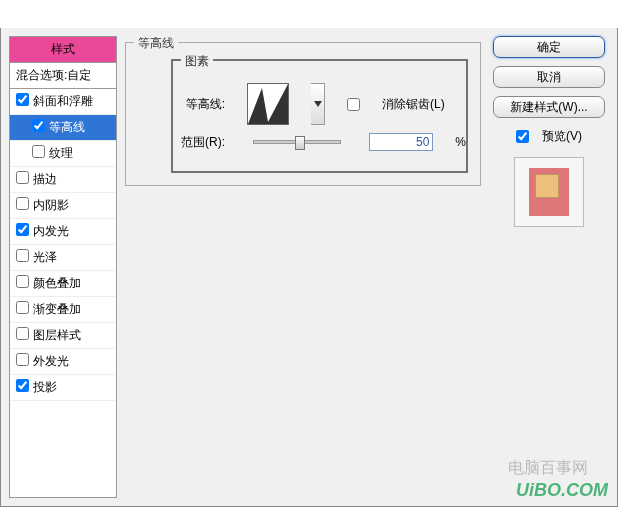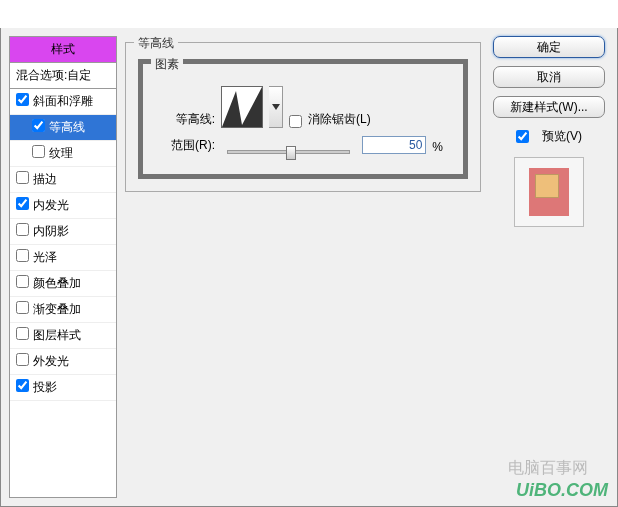--- a/index.html
+++ b/index.html
@@ -6,34 +6,34 @@
 body { background: #fff; width: 618px; height: 507px; position: relative; overflow: hidden; }
 
 .titlebar { height: 28px; background: linear-gradient(#fff, #e8eef5); border-bottom: 1px solid #9aa; display: flex; align-items: center; padding-left: 12px; margin-top: 44px; }
 .titlebar .title { color: #333; }
 .titlebar .close { margin-left: auto; width: 45px; height: 20px; background: linear-gradient(#d96a6a, #c43b3b); border: 1px solid #8a2a2a; border-radius: 0 0 3px 3px; display: flex; align-items: center; justify-content: center; margin-right: 6px; margin-top: -8px; }
 .titlebar .close svg { width: 10px; height: 10px; }
 
 .body { position: absolute; top: 28px; left: 0; right: 0; bottom: 0; background: #f0f0f0; border: 1px solid #888; border-top: none; display: flex; padding: 8px; gap: 8px; }
 
 .left { width: 108px; border: 1px solid #999; background: #fff; display: flex; flex-direction: column; }
-.left .header { background: #d946ef; border-bottom: 1px solid #999; padding: 4px 6px; text-align: center; }
+.left .header { background: #ec4899; border-bottom: 1px solid #999; padding: 4px 6px; text-align: center; }
 .left .row { padding: 4px 6px; border-bottom: 1px solid #eee; display: flex; align-items: flex-start; gap: 4px; cursor: pointer; }
 .left .row.blend { border-bottom: 1px solid #999; }
 .left .row.sub { padding-left: 22px; }
 .left .row.sel { background: #2f75d6; color: #fff; }
 .left input[type=checkbox] { width: 13px; height: 13px; }
 
 .mid { flex: 1; position: relative; }
 .group { border: 1px solid #aaa; position: relative; padding: 10px 12px 12px; margin-top: 6px; }
 .group .legend { position: absolute; top: -8px; left: 8px; background: #f0f0f0; padding: 0 4px; color: #333; }
-.inner-group { border: 5px solid #737373; position: relative; padding: 14px 20px 12px; margin-top: 6px; }
+.inner-group { border: 2px solid #737373; position: relative; padding: 14px 0 12px; margin-top: 6px; margin-left: 33px; }
 .inner-group .legend { position: absolute; top: -8px; left: 8px; background: #f0f0f0; padding: 0 4px; }
 
-.form-row { display: flex; align-items: flex-end; gap: 6px; margin: 8px 0; }
+.form-row { display: flex; align-items: center; gap: 22px; margin: 8px 0; }
 .form-row .lbl { width: 52px; text-align: right; }
 .contour-thumb { width: 42px; height: 42px; border: 1px solid #666; background: #fff; position: relative; }
 .contour-thumb svg { width: 100%; height: 100%; }
 .dropdown-arrow { width: 14px; height: 42px; border: 1px solid #999; border-left: none; background: linear-gradient(#fff,#ddd); display: flex; align-items: center; justify-content: center; }
 .slider { flex: 1; height: 4px; background: #ccc; border: 1px solid #999; position: relative; margin: 0 6px; }
 .slider .thumb { position: absolute; top: -5px; left: 48%; width: 10px; height: 14px; background: linear-gradient(#fff,#ccc); border: 1px solid #777; }
 .num-input { width: 64px; height: 18px; border: 1px solid #7a9ac0; background: #fff; color: #2a5aa0; text-align: right; padding-right: 3px; }
 
 .right { width: 120px; display: flex; flex-direction: column; gap: 8px; align-items: center; }
 .btn { width: 112px; height: 22px; background: linear-gradient(#fff,#e4e4e4); border: 1px solid #888; border-radius: 7px; cursor: pointer; display: flex; align-items: center; justify-content: center; }
@@ -76,26 +76,26 @@
         </div>
         <div class="row sub">
           <input type="checkbox" style="">
           <span>纹理</span>
         </div>
         <div class="row">
           <input type="checkbox" style="">
           <span>描边</span>
         </div>
         <div class="row">
+          <input type="checkbox" style="">
+          <span>内阴影</span>
+        </div>
+        <div class="row">
           <input type="checkbox" checked="" style="">
           <span>内发光</span>
-        </div>
-        <div class="row">
-          <input type="checkbox" style="">
-          <span>内阴影</span>
         </div>
         <div class="row">
           <input type="checkbox" style="">
           <span>光泽</span>
         </div>
         <div class="row">
           <input type="checkbox" style="">
           <span>颜色叠加</span>
         </div>
         <div class="row">

